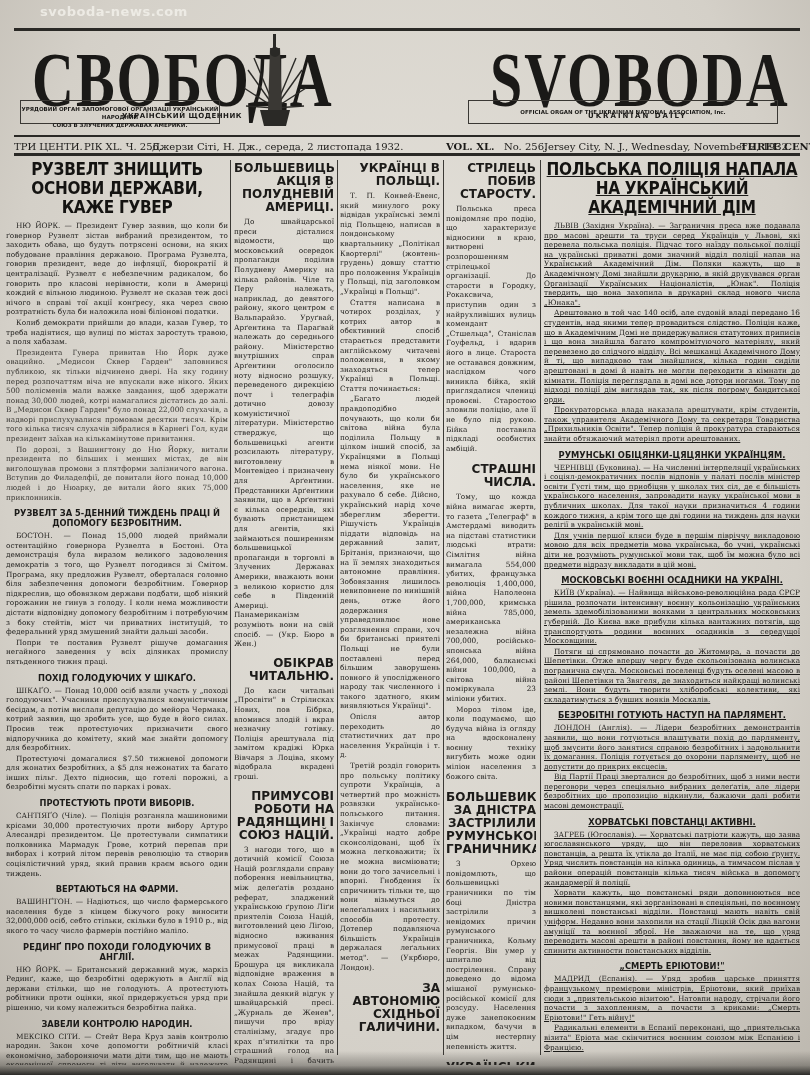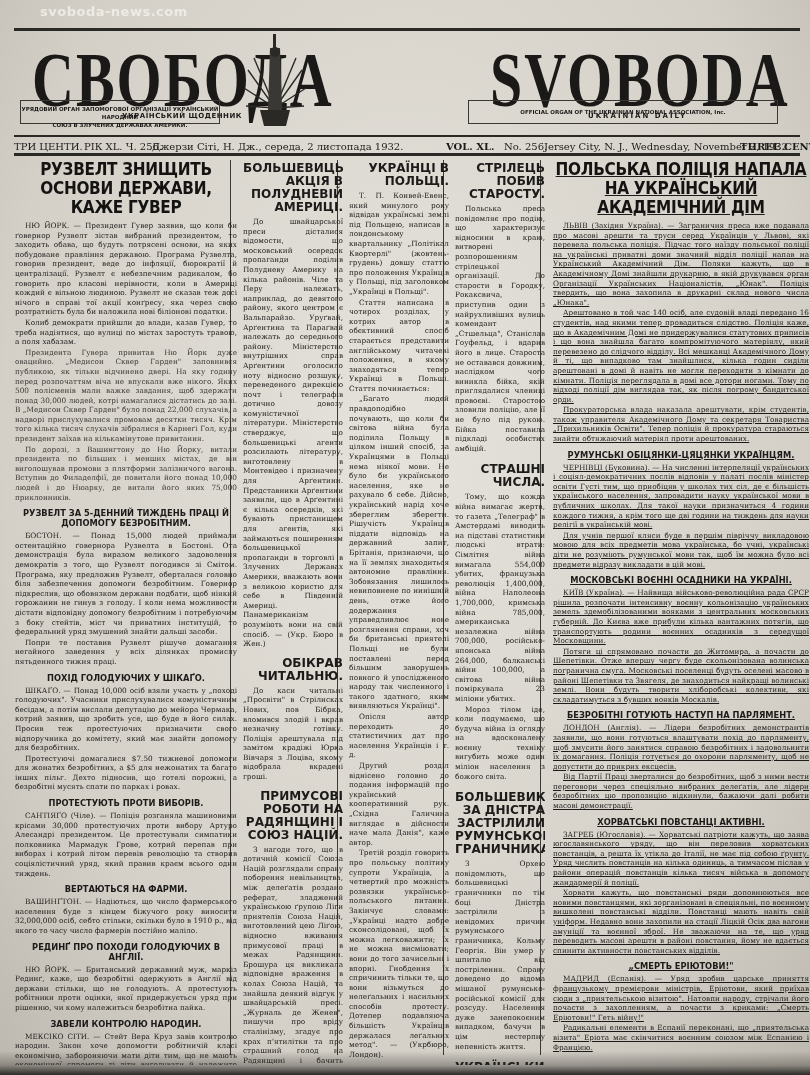--- a/index.html
+++ b/index.html
@@ -46,21 +46,21 @@
   .ob-cyr { left: 20px; width: 200px; }
   .ob-lat { left: 468px; width: 310px; padding-top: 7px; }
   .rule-mid1 { position: absolute; left: 14px; right: 10px; top: 135px; height: 2px; background: #2a2926; }
   .dateline {
     position: absolute; left: 14px; right: 10px; top: 139px; height: 14px;
     font-size: 10px; font-family: "DejaVu Serif", serif;
   }
   .dateline span { position: absolute; top: 2px; white-space: nowrap; }
   .rule-mid2 { position: absolute; left: 14px; right: 10px; top: 153px; height: 3px; background: #2a2926; }
 
-  .col { position: absolute; top: 160px; overflow: hidden; font-size: 7.3px; line-height: 9.6px; text-align: justify; margin-left: 9px; }
+  .col { position: absolute; top: 160px; overflow: hidden; font-size: 7.3px; line-height: 9.6px; text-align: justify; }
   .col-1 { left: 6px; width: 222px; height: 905px; }
   .col-2 { left: 234px; width: 100px; height: 905px; }
   .col-3 { left: 340px; width: 100px; height: 905px; }
   .col-4 { left: 446px; width: 90px; height: 905px; }
   .col-5 { left: 544px; width: 256px; height: 905px; text-decoration: underline; }
   .vrule { position: absolute; top: 160px; width: 1px; height: 895px; background: #3b3935; }
 
   .big-head {
     font-family: "DejaVu Sans Condensed", "DejaVu Sans", sans-serif;
     font-weight: bold; font-size: 17px; line-height: 19px; text-align: center;
@@ -166,21 +166,20 @@
     <div class="small-head" style="margin-top:8px">ПРИМУСОВІ РОБОТИ НА РАДЯНЩИНІ І СОЮЗ НАЦІЙ.</div>
     <p class="para">З нагоди того, що в дотичній комісії Союза Націй розглядали справу поборення невільництва, між делеґатів роздано реферат, зладжений українською ґрупою Ліґи приятелів Союза Націй, виготовлений цею Ліґою, відносно вживання примусової праці в межах Радянщини. Брошура ця викликала відповідне враження в колах Союза Націй, та знайшла деякий відгук у швайцарській пресі. „Журналь де Женев", пишучи про вріду сталінізму, згадує про крах п'ятилітки та про страшний голод на Радянщині і бачить головну причину цього в ненормальних відносинах під большевицькою владою. Автор статті каже, що комісія Союза Націй, яка займається справою поборення невільництва, повинна би зацікавитися брошурою, поширеною з українського боку; тоді вона побачила б, що на Радянщині набирають робочі сили засобами, проти яких цивілізований світ обурюється, коли їх уживається в кольоніях. — (Укр. Бюро в Женеві).</p>
   </div>
 
   <div class="col col-3">
     <div class="small-head">УКРАЇНЦІ В ПОЛЬЩІ.</div>
     <p class="para">Т. П. Конвей-Евенс, який минулого року відвідав українські землі під Польщею, написав в лондонському квартальнику „Політікал Квортерлі" (жовтень-грудень) довшу статтю про положення Українців у Польщі, під заголовком „Українці в Польщі".</p>
     <p class="para">Стаття написана в чотирох розділах, у котрих автор в обєктивний спосіб старається представити англійському читачеві положення, в якому знаходяться тепер Українці в Польщі. Стаття починається:</p>
     <p class="para">„Багато людей правдоподібно почувають, що коли би світова війна була поділила Польщу в цілком інший спосіб, за Українцями в Польщі нема ніякої мови. Не було би українського населення, яке не рахувало б себе. Дійсно, український нарід хоче збереглим зберегти. Рішучість Українців піддати відповідь на державний запит, Брітанія, признаючи, що на її землях знаходиться автономне правління. Зобовязання лишилось невиповнене по нинішній день, отже його додержання управедливлює нове розглянення справи, хоч би британські приятелі Польщі не були поставлені перед більшим заворушень повного й упослідженого народу так численного і такого здатного, яким виявляються Українці".</p>
     <p class="para">Опісля автор переходить до статистичних дат про населення Українців і т. д.</p>
-    <p class="para">Другий розділ віднісено головно до подання інформацій про український кооперативний рух. „Східна Галичина виглядає в дійсности наче мала Данія", каже автор.</p>
     <p class="para">Третій розділ говорить про польську політику супроти Українців, а четвертий про можність розвязки українсько-польського питання. Закінчує словами: „Українці надто добре сконсолідовані, щоб їх можна легковажити; їх не можна висміювати; вони до того зачисельні і впорні. Гнобдення їх спричинить тільки те, що вони візьмуться до нелеґальних і насильних способів протесту. Дотепер подавляюча більшість Українців держалася леґальних метод". — (Укрбюро, Лондон).</p>
     <div class="small-head" style="margin-top:10px">ЗА АВТОНОМІЮ СХІДНЬОЇ ГАЛИЧИНИ.</div>
 
   </div>
 
   <div class="col col-4">
     <div class="small-head">СТРІЛЕЦЬ ПОБИВ СТАРОСТУ.</div>
     <p class="para">Польська преса повідомляє про подію, що характеризує відносини в краю, витворені розпорошенням стрілецької організації. До старости в Городку, Рокаксвича, приступив один з найрухливіших вулиць комендант „Стшельца", Станіслав Гоуфельд, і вдарив його в лице. Староста не оставався довжним, наслідком чого виникла бійка, якій приглядалися члениці провоєві. Старостою зловили поліцію, але її не було під рукою. Бійка поставила підкладі особистих амбіцій.</p>
     <div class="small-head" style="margin-top:10px">СТРАШНІ ЧИСЛА.</div>
     <p class="para">Тому, що кожда війна вимагає жертв, то газета „Телеграф" в Амстердамі виводить на підставі статистики людські втрати: Сімлітня війна вимагала 554,000 убитих, французька революція 1,400,000, війна Наполеона 1,700,000, кримська війна 785,000, американська незалежна війна 700,000, російсько-японська війна 264,000, балканські війни 100,000, а світова війна поміркувала 23 міліони убитих.</p>

